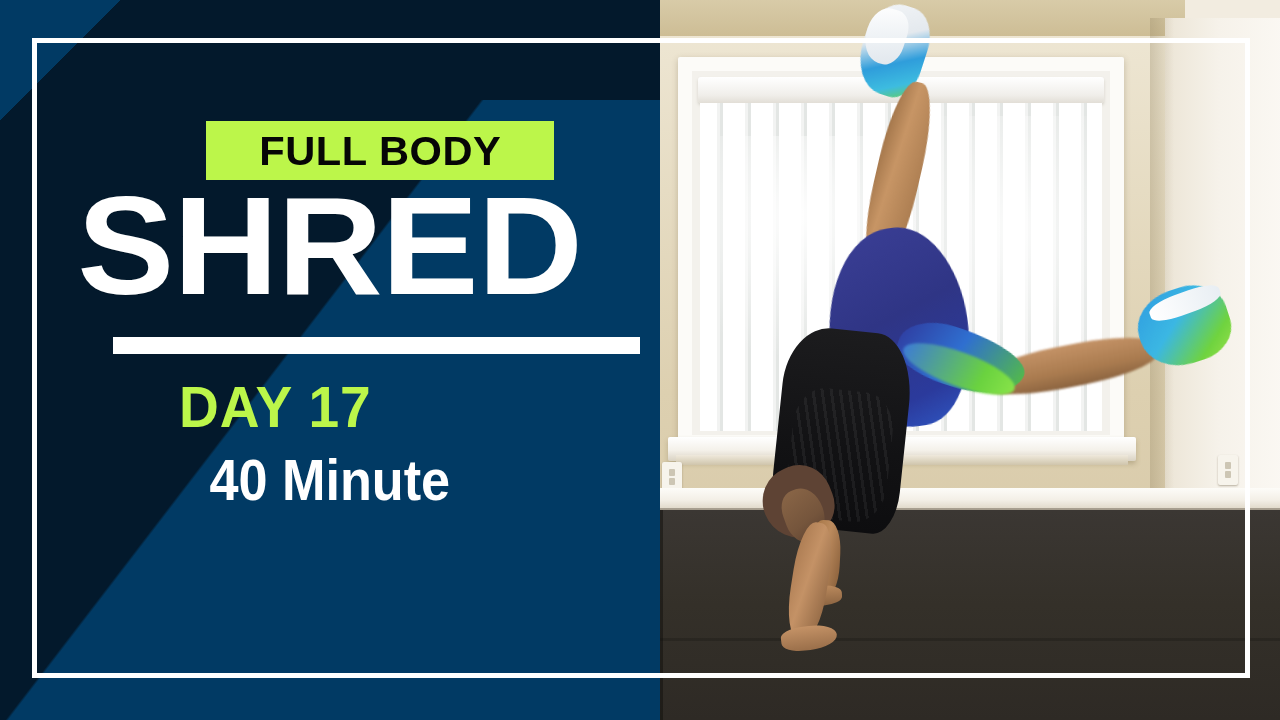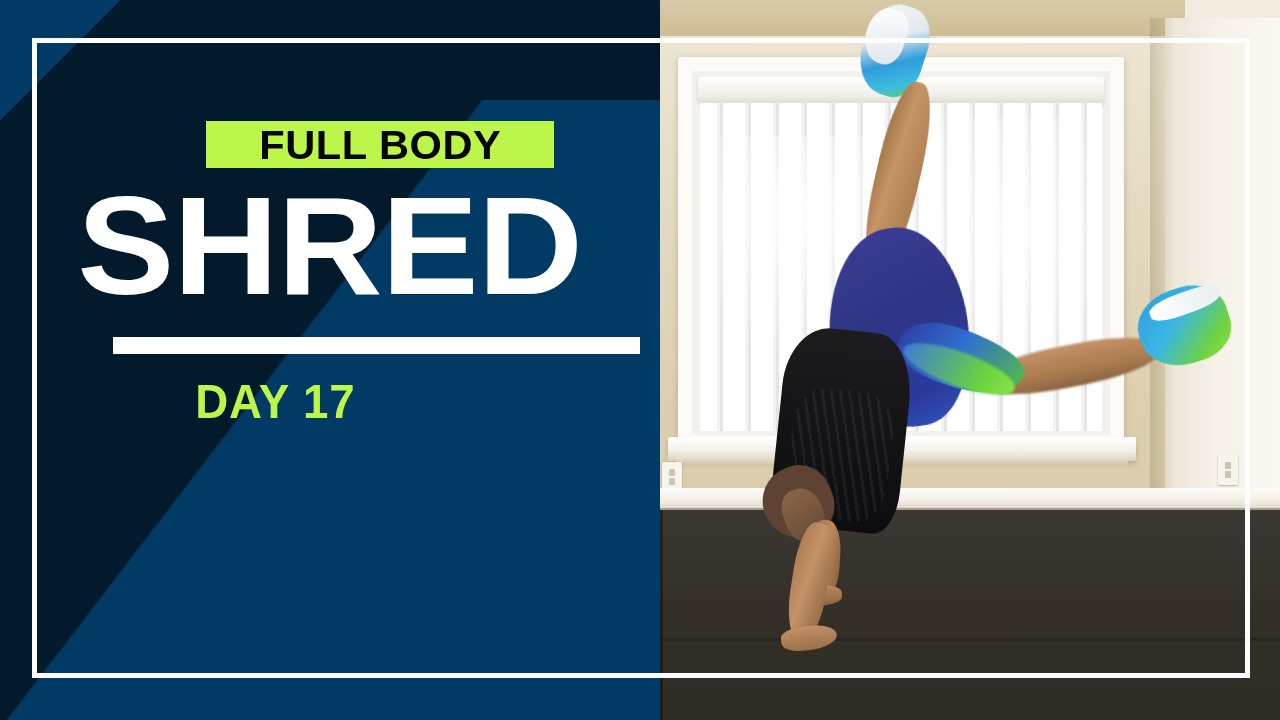--- a/index.html
+++ b/index.html
@@ -164,39 +164,39 @@
   .panel-diag3{position:absolute;left:0;top:0;width:120px;height:120px;
     background:linear-gradient(135deg,#013a64 0%,#013a64 50%,rgba(1,58,100,0) 50.2%);}
 
   
   .frame{position:absolute;left:32px;top:38px;width:1218px;height:640px;
     border:5px solid #ffffff;box-sizing:border-box;}
 
   
   .content{position:absolute;left:0;top:0;width:660px;height:720px;}
   .badge{
-    position:absolute;left:206px;top:121px;width:348px;height:47px;
+    position:absolute;left:206px;top:121px;width:348px;height:59px;
     background:#bcf64a;color:#060606;
     font-size:40px;font-weight:bold;letter-spacing:.5px;
     display:flex;align-items:center;justify-content:center;
     line-height:1;
   }
   .badge span{transform:scaleX(1.04);display:inline-block;}
   .shred{
     position:absolute;left:0;top:176px;width:660px;
     text-align:center;color:#ffffff;
     font-size:140px;font-weight:bold;line-height:1;
     letter-spacing:-1px;
     text-shadow:0 1px 0 rgba(0,0,0,.10);
   }
   .shred span{display:inline-block;transform:scaleX(1.04);}
   .rule{position:absolute;left:113px;top:337px;width:527px;height:17px;background:#ffffff;}
   .day{
     position:absolute;left:0;top:378px;width:551px;text-align:center;
-    color:#bcf64a;font-size:48px;font-weight:bold;line-height:1;
+    color:#bcf64a;font-size:58px;font-weight:bold;line-height:1;
     letter-spacing:1px;
   }
   .day span{display:inline-block;transform:scaleX(.95);}
   .sub{
     position:absolute;left:0;top:452px;width:660px;text-align:center;
     color:#ffffff;font-weight:bold;line-height:.96;
   }
   .sub div{font-size:58px;}
   .sub div span{display:inline-block;transform:scaleX(.9);}
 </style>
@@ -278,16 +278,17 @@
       <span>SHRED</span>
     </div>
 
     <div class="rule"></div>
 
     <div class="day">
       <span>DAY 17</span>
     </div>
 
     <div class="sub">
+      <div><span>40 Minute</span></div>
     </div>
   </div>
 
 </div>
 
 </body></html>

